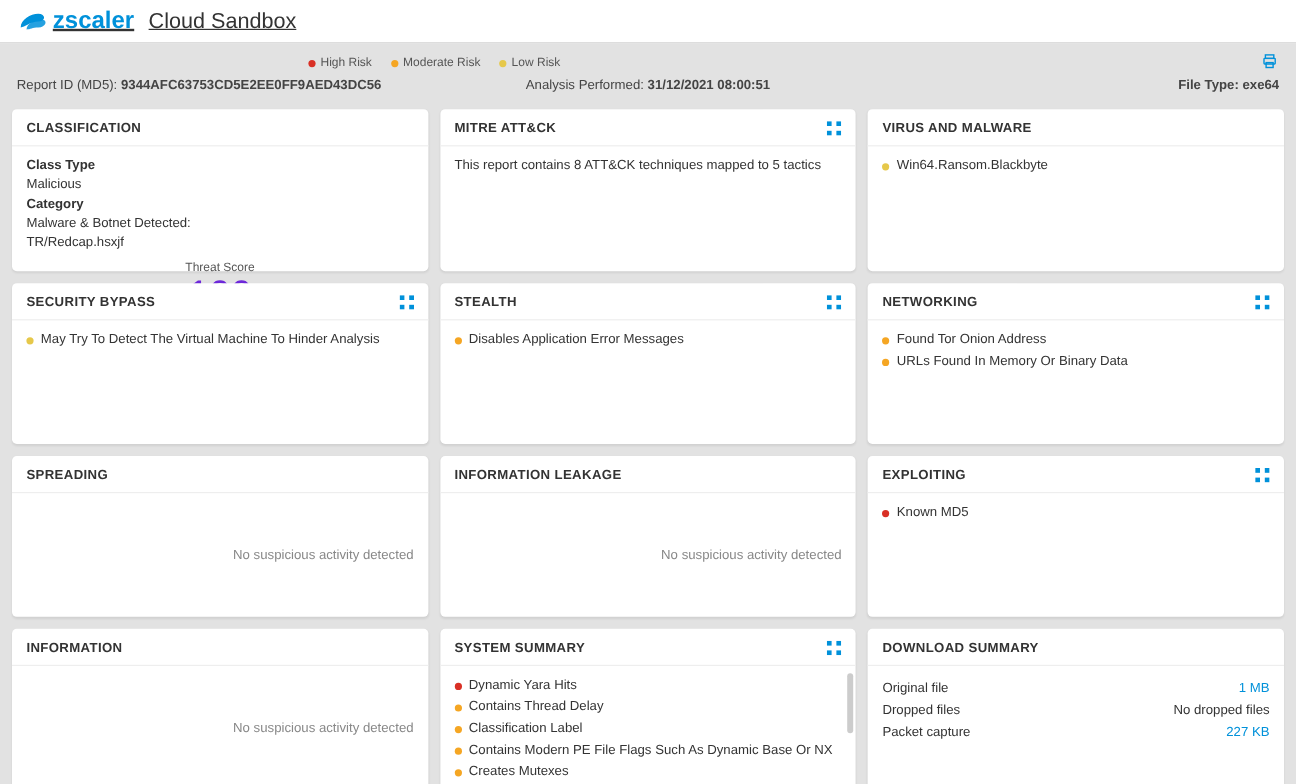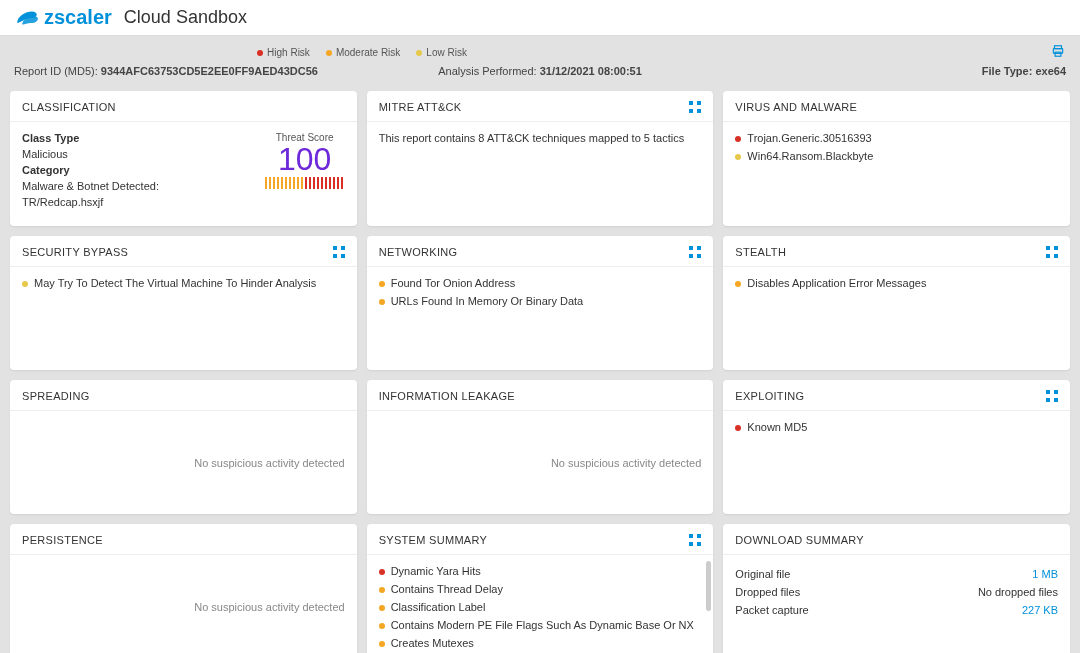--- a/index.html
+++ b/index.html
@@ -10,20 +10,21 @@
     font-size: 12px;
     width: 1080px;
   }
   .topbar {
     background: #fff;
     display: flex;
     align-items: center;
     padding: 6px 14px;
     gap: 12px;
     border-bottom: 1px solid #ddd;
+    text-decoration: underline;
   }
   .logo {
     display: flex;
     align-items: center;
     gap: 4px;
     font-weight: 700;
     font-size: 20px;
     color: #0091da;
   }
   .logo svg { width: 26px; height: 22px; }
@@ -60,21 +61,21 @@
     display: flex;
     flex-direction: column;
     min-height: 130px;
   }
   .card-header {
     display: flex;
     align-items: center;
     padding: 10px 12px 8px 12px;
     border-bottom: 1px solid #eee;
     font-size: 11px;
-    font-weight: 400;
+    font-weight: 700;
     letter-spacing: 0.3px;
     color: #333;
   }
   .expand-icon {
     margin-left: auto;
     color: #0091da;
     display: flex;
   }
   .card-body { padding: 10px 12px; font-size: 11px; color: #333; flex: 1; }
   .no-activity {
@@ -82,21 +83,21 @@
     align-items: center;
     justify-content: flex-end;
     color: #888;
     font-size: 11px;
     height: 100%;
     min-height: 80px;
   }
   .bullet-list { list-style: none; display: flex; flex-direction: column; gap: 6px; }
   .bullet-list li { display: flex; align-items: flex-start; gap: 6px; }
   .bullet-list .dot { margin-top: 4px; flex-shrink: 0; }
-  .classification-body { display: flex; justify-content: space-between; gap: 10px; }
+  .classification-body { display: flex; justify-content: space-between; gap: 10px; flex-direction: column; }
   .class-left { display: flex; flex-direction: column; gap: 4px; font-size: 11px; }
   .class-left .label { font-weight: 600; }
   .threat-score { text-align: center; }
   .threat-score .ts-label { font-size: 10px; color: #555; }
   .threat-score .ts-value { font-size: 32px; font-weight: 400; color: #6d28d9; line-height: 1; }
   .gauge {
     width: 80px; height: 12px; margin-top: 2px;
     background: repeating-linear-gradient(90deg, #f5a623 0 2px, transparent 2px 4px),
                 repeating-linear-gradient(90deg, #d93025 0 2px, transparent 2px 4px);
     background-size: 40px 100%, 40px 100%;
@@ -195,24 +196,20 @@
     <div class="card-body"><span>This report contains 8 ATT&amp;CK techniques mapped to 5 tactics</span></div>
   </div>
 
   <div class="card row-tall">
     <div class="card-header">
         <span>VIRUS AND MALWARE</span>
       </div>
     <div class="card-body">
         <ul class="bullet-list">
           <li>
-            <span class="dot dot-red"></span>
-            <span>Trojan.Generic.30516393</span>
-          </li>
-          <li>
             <span class="dot dot-yellow"></span>
             <span>Win64.Ransom.Blackbyte</span>
           </li>
         </ul>
       </div>
   </div>
 
   <div class="card row-med">
     <div class="card-header">
       <span>SECURITY BYPASS</span>
@@ -230,61 +227,61 @@
           <li>
             <span class="dot dot-yellow"></span>
             <span>May Try To Detect The Virtual Machine To Hinder Analysis</span>
           </li>
         </ul>
       </div>
   </div>
 
   <div class="card row-med">
     <div class="card-header">
+      <span>STEALTH</span>
+      <span class="expand-icon">
+          <svg width="12" height="12" viewBox="0 0 12 12" fill="#0091da">
+            <rect x="0" y="0" width="4" height="4"></rect>
+            <rect x="8" y="0" width="4" height="4"></rect>
+            <rect x="0" y="8" width="4" height="4"></rect>
+            <rect x="8" y="8" width="4" height="4"></rect>
+          </svg>
+        </span>
+    </div>
+    <div class="card-body">
+        <ul class="bullet-list">
+          <li>
+            <span class="dot dot-orange"></span>
+            <span>Disables Application Error Messages</span>
+          </li>
+        </ul>
+      </div>
+  </div>
+
+  <div class="card row-med">
+    <div class="card-header">
       <span>NETWORKING</span>
       <span class="expand-icon">
           <svg width="12" height="12" viewBox="0 0 12 12" fill="#0091da">
             <rect x="0" y="0" width="4" height="4"></rect>
             <rect x="8" y="0" width="4" height="4"></rect>
             <rect x="0" y="8" width="4" height="4"></rect>
             <rect x="8" y="8" width="4" height="4"></rect>
           </svg>
         </span>
     </div>
     <div class="card-body">
         <ul class="bullet-list">
           <li>
             <span class="dot dot-orange"></span>
             <span>Found Tor Onion Address</span>
           </li>
           <li>
             <span class="dot dot-orange"></span>
             <span>URLs Found In Memory Or Binary Data</span>
-          </li>
-        </ul>
-      </div>
-  </div>
-
-  <div class="card row-med">
-    <div class="card-header">
-      <span>STEALTH</span>
-      <span class="expand-icon">
-          <svg width="12" height="12" viewBox="0 0 12 12" fill="#0091da">
-            <rect x="0" y="0" width="4" height="4"></rect>
-            <rect x="8" y="0" width="4" height="4"></rect>
-            <rect x="0" y="8" width="4" height="4"></rect>
-            <rect x="8" y="8" width="4" height="4"></rect>
-          </svg>
-        </span>
-    </div>
-    <div class="card-body">
-        <ul class="bullet-list">
-          <li>
-            <span class="dot dot-orange"></span>
-            <span>Disables Application Error Messages</span>
           </li>
         </ul>
       </div>
   </div>
 
   <div class="card row-med">
     <div class="card-header">
         <span>SPREADING</span>
       </div>
     <div class="card-body no-activity">
@@ -318,21 +315,21 @@
           <li>
             <span class="dot dot-red"></span>
             <span>Known MD5</span>
           </li>
         </ul>
       </div>
   </div>
 
   <div class="card row-med">
     <div class="card-header">
-        <span>PERSISTENCE</span>
+        <span>INFORMATION</span>
       </div>
     <div class="card-body no-activity">
         <span>No suspicious activity detected</span>
       </div>
   </div>
 
   <div class="card row-med">
     <div class="card-header">
       <span>SYSTEM SUMMARY</span>
       <span class="expand-icon">

